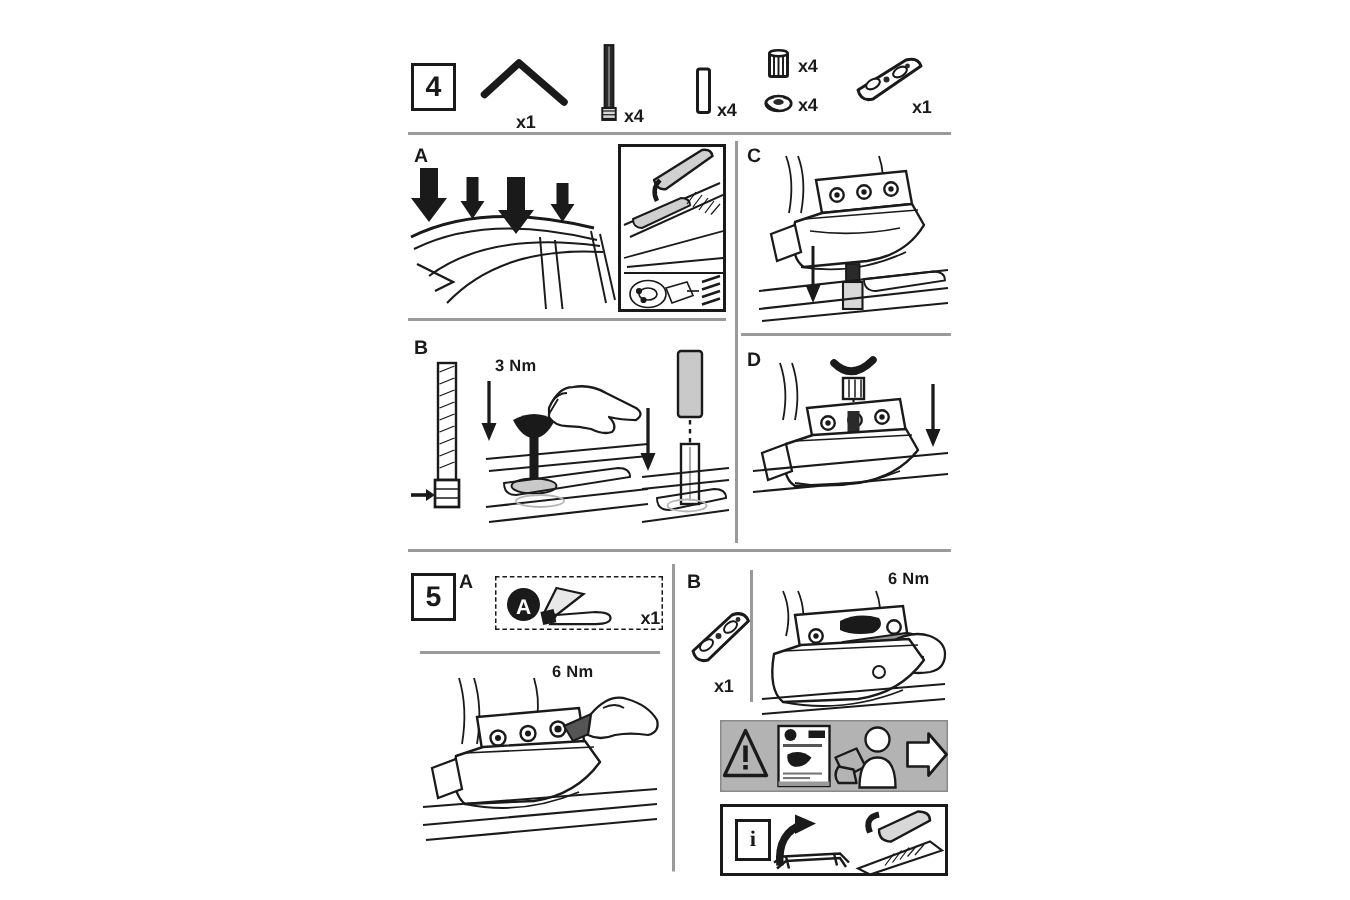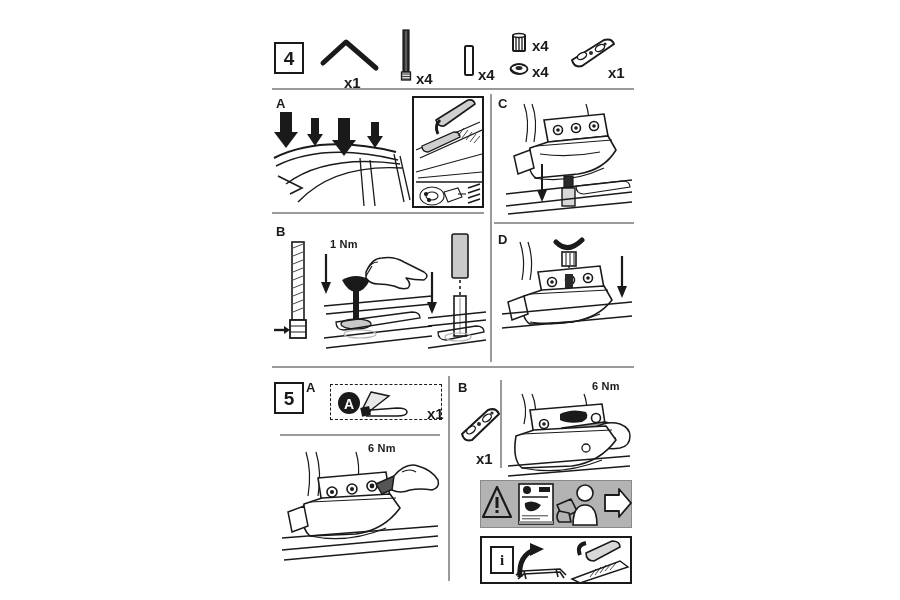--- a/index.html
+++ b/index.html
@@ -42,21 +42,21 @@
     font-weight: bold;
     line-height: 1;
     background: #fff;
   }
   .panel-letter {
     font-size: 13px;
     font-weight: bold;
     letter-spacing: .5px;
   }
   .qty {
-    font-size: 15px;
+    font-size: 12px;
     font-weight: bold;
     letter-spacing: -.2px;
   }
   .torque {
     font-size: 11px;
     font-weight: bold;
     letter-spacing: .2px;
   }
   .hr {
     background: #9a9a9a;
@@ -379,21 +379,21 @@
               <line x1="19" y1="64" x2="29" y2="60"></line>
               <line x1="19" y1="72" x2="29" y2="68"></line>
             </g>
             <rect x="16" y="80" width="16" height="18" fill="#fff" stroke="#1a1a1a" stroke-width="1.8"></rect>
             <line x1="16" y1="86" x2="32" y2="86" stroke="#1a1a1a" stroke-width="1"></line>
             <line x1="16" y1="92" x2="32" y2="92" stroke="#1a1a1a" stroke-width="1"></line>
             <path d="M0 90 L13 90" stroke="#1a1a1a" stroke-width="2.4"></path>
             <path d="M10 86 L16 90 L10 94 Z" fill="#1a1a1a"></path>
           </svg>
 
-          <div class="abs torque" style="left:58px; top:16px;">1 Nm</div>
+          <div class="abs torque" style="left:58px; top:16px;">3 Nm</div>
 
           <svg class="abs" style="left:48px; top:28px;" width="116" height="106" viewBox="0 0 116 106">
 
             <path d="M6 4 L6 36" stroke="#1a1a1a" stroke-width="2.2" fill="none"></path>
             <path d="M1 32 L6 44 L11 32 Z" fill="#1a1a1a"></path>
 
             <path d="M22 30 Q36 22 50 30 Q44 42 36 42 Q28 42 22 30 Z" fill="#1a1a1a"></path>
             <rect x="33" y="40" width="6" height="32" fill="#1a1a1a"></rect>
             <ellipse cx="36" cy="74" rx="15" ry="5" fill="#c9c9c9" stroke="#1a1a1a" stroke-width="1.3"></ellipse>
 

